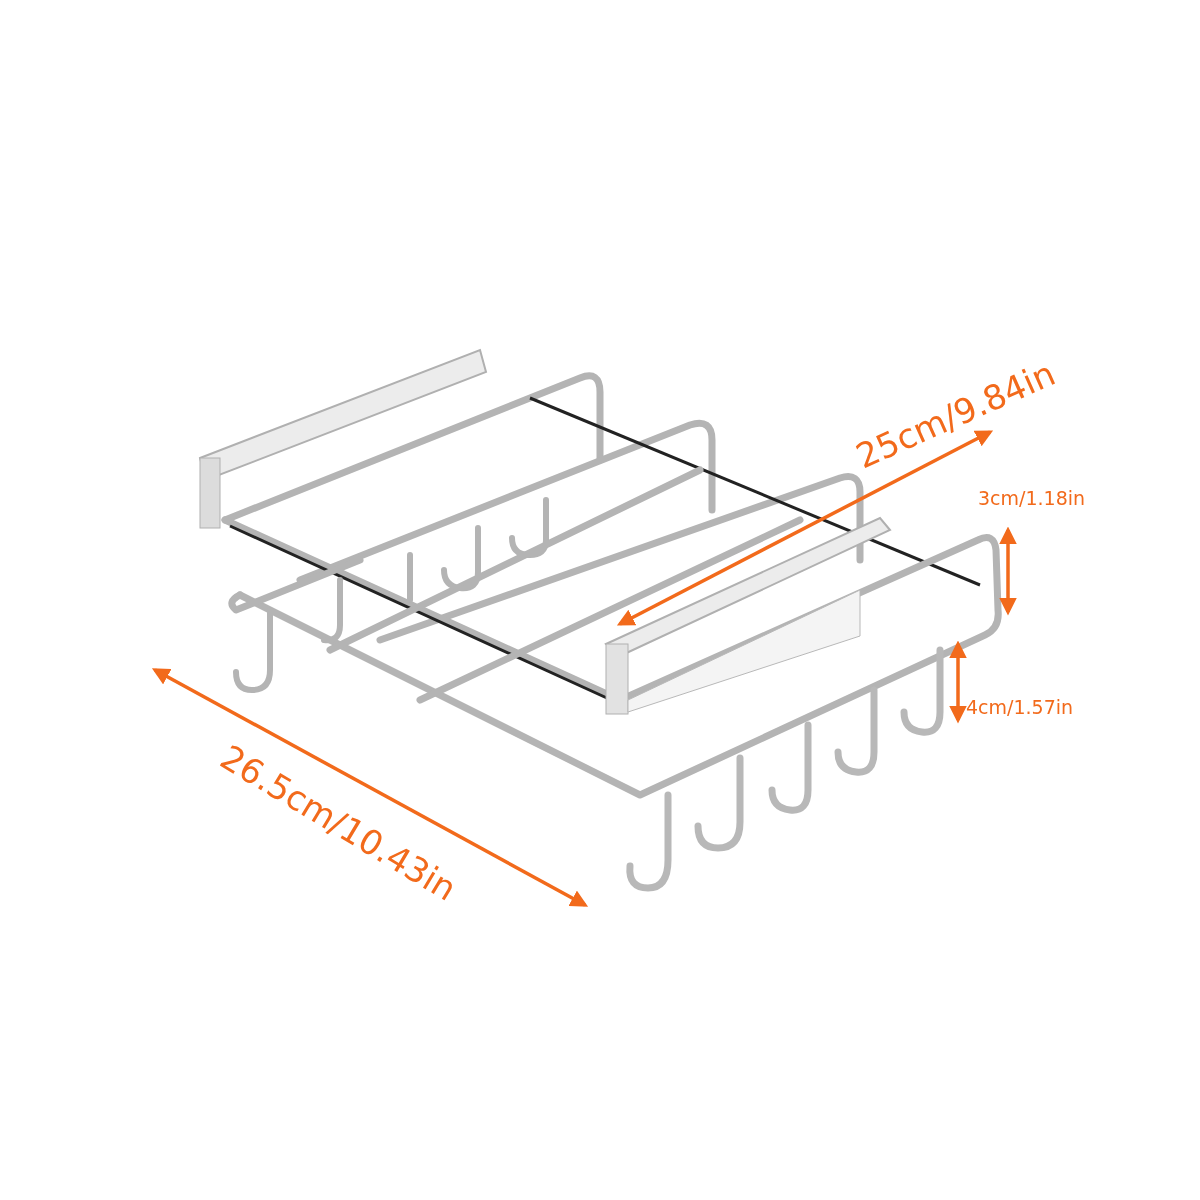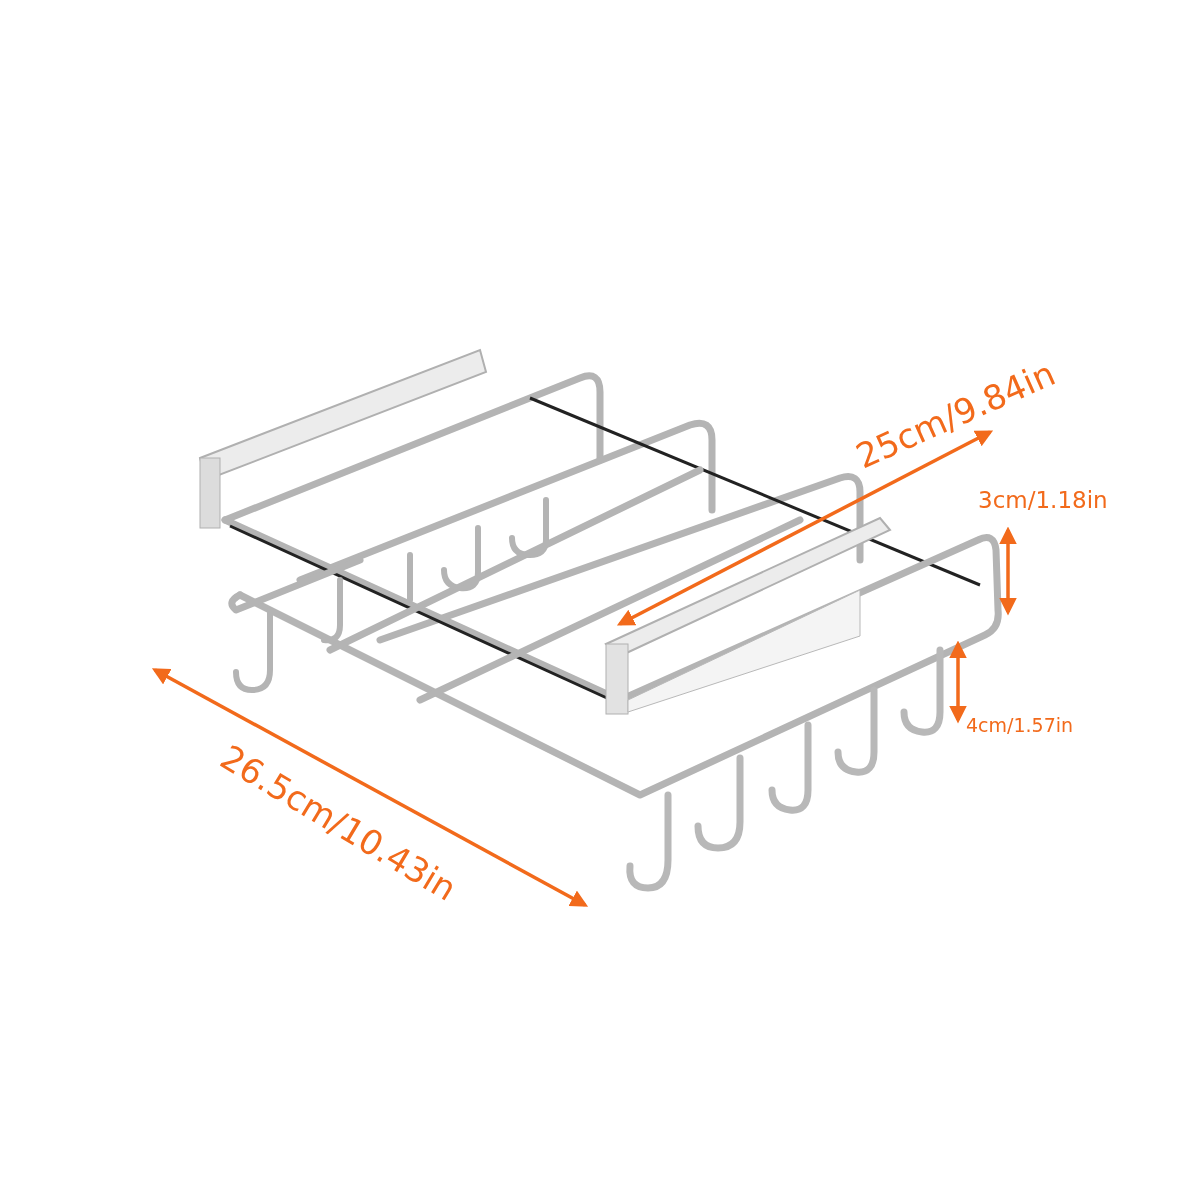--- a/index.html
+++ b/index.html
@@ -1,22 +1,22 @@
 <!DOCTYPE html>
 <html><head>
   <meta charset="utf-8">
   <style>
     html, body { margin: 0; padding: 0; background: #ffffff; }
     body { width: 1200px; height: 1200px; position: relative; overflow: hidden; font-family: "DejaVu Sans", sans-serif; }
     .canvas { position: absolute; left: 0; top: 0; width: 1200px; height: 1200px; }
     .dim-label { position: absolute; color: #f26a1b; white-space: nowrap; transform-origin: left center; font-family: "DejaVu Sans", sans-serif; }
     #lbl-depth { left: 858px; top: 438px; font-size: 34px; transform: rotate(-24deg); }
     #lbl-width { left: 224px; top: 734px; font-size: 34px; transform: rotate(31deg); }
-    #lbl-h1 { left: 978px; top: 487px; font-size: 23px; }
-    #lbl-h2 { left: 966px; top: 714px; font-size: 19px; }
+    #lbl-h1 { left: 978px; top: 487px; font-size: 19px; }
+    #lbl-h2 { left: 966px; top: 696px; font-size: 19px; }
   </style>
 </head>
 <body>
 
 <div class="canvas">
   <svg width="1200" height="1200" viewBox="0 0 1200 1200" xmlns="http://www.w3.org/2000/svg">
     <defs>
       <linearGradient id="metal" x1="0" y1="0" x2="0" y2="1">
         <stop offset="0" stop-color="#e6e6e6"></stop>
         <stop offset="0.5" stop-color="#a8a8a8"></stop>

